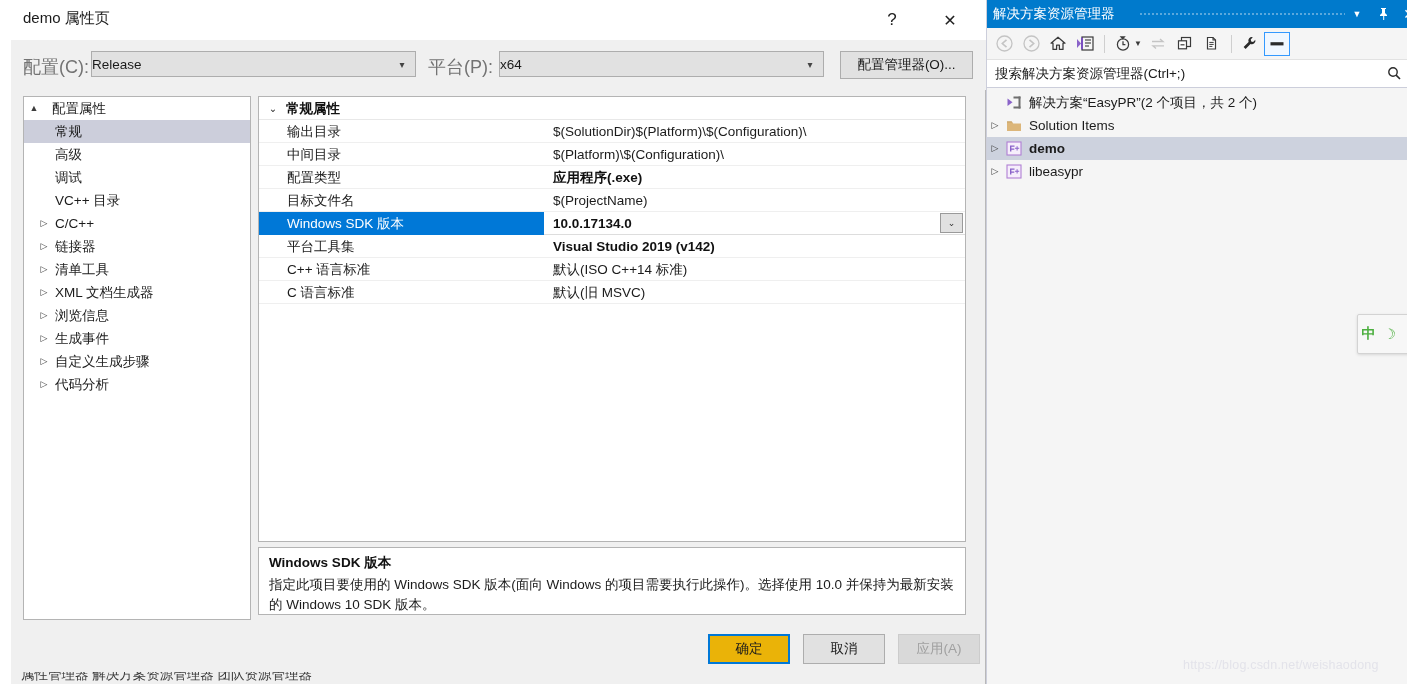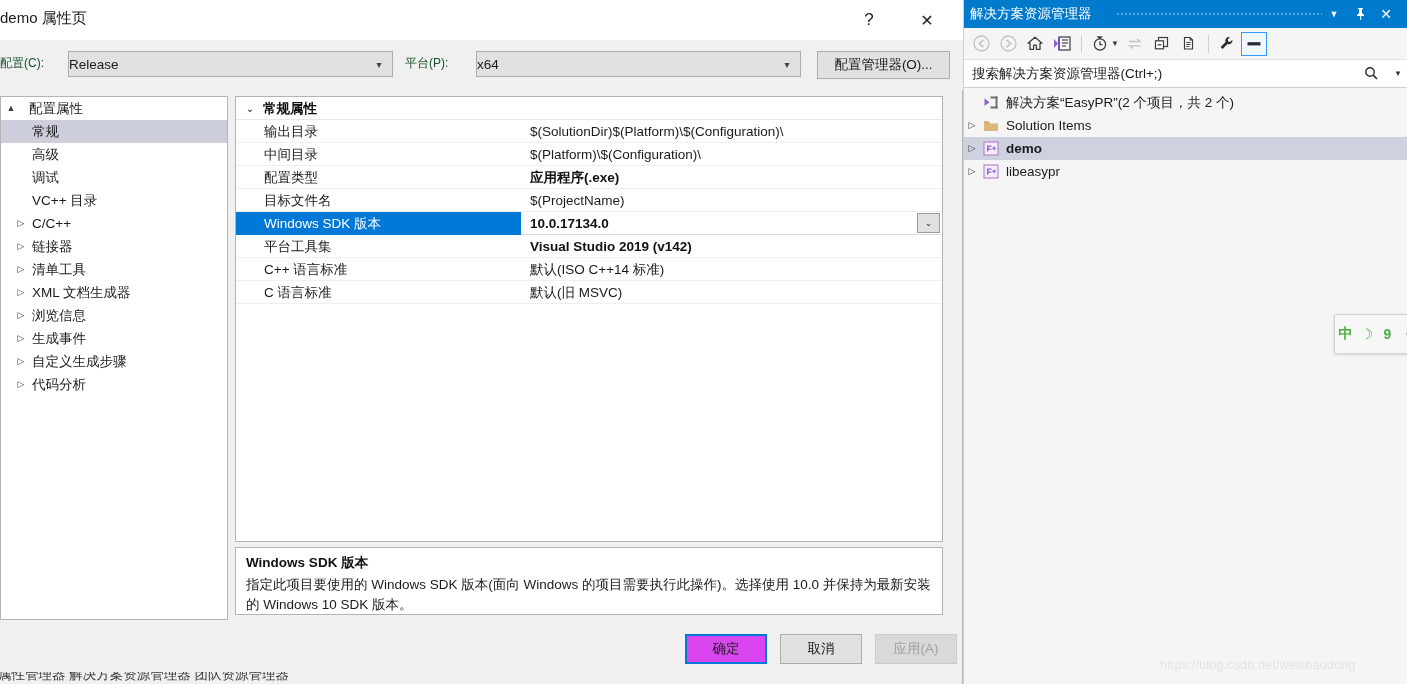--- a/index.html
+++ b/index.html
@@ -5,21 +5,21 @@
   * { box-sizing: border-box; }
   html, body {
     margin: 0; padding: 0;
     width: 1407px; height: 684px;
     overflow: hidden;
     font-family: "Liberation Sans", "DejaVu Sans", sans-serif;
     font-size: 13.5px;
     color: #1e1e1e;
     background: #ffffff;
   }
-  #root { position: relative; width: 1143px; height: 684px; }
+  #root { position: relative; width: 1143px; height: 684px; margin-left: 23px; }
 
   
   #dialog {
     position: absolute; left: -12px; top: 0;
     width: 975px; height: 684px;
     background: #f0f0f0;
     border-right: 1px solid #b8b8b8;
   }
   #dialog-titlebar {
     position: absolute; left: 0; top: 0; width: 975px; height: 40px;
@@ -32,21 +32,21 @@
   .tb-btn {
     position: absolute; top: 0; width: 46px; height: 40px;
     display: flex; align-items: center; justify-content: center;
     font-size: 17px; color: #222; cursor: default;
   }
   #btn-help { left: 858px; }
   #btn-close { left: 916px; font-size: 16px; }
 
   
   #config-row { position: absolute; left: 0; top: 40px; width: 975px; height: 50px; background:#f0f0f0; }
-  .lbl { position: absolute; font-size: 12px; color: #14532d; white-space: nowrap; }
+  .lbl { position: absolute; font-size: 18px; color: #737373; white-space: nowrap; }
   #lbl-config { left: 12px; top: 15px; }
   #lbl-platform { left: 417px; top: 15px; }
   .combo {
     position: absolute; height: 26px;
     background: #e1e1e1; border: 1px solid #adadad;
     display: flex; align-items: center;
   }
   .combo .cval { padding-left: 0; font-size: 13.5px; color:#1b1b1b; flex:1; white-space: nowrap; overflow:hidden; }
   .combo .carrow {
     width: 26px; height: 100%;
@@ -137,21 +137,21 @@
   #desc-title { font-weight: bold; font-size: 13.5px; color:#111; }
   #desc-body { margin-top: 3px; font-size: 13.5px; color:#1b1b1b; line-height: 20px; }
 
   
   .dbtn {
     position: absolute; top: 634px; width: 82px; height: 30px;
     display:flex; align-items:center; justify-content:center;
     font-size: 13.5px; background:#e1e1e1; border:1px solid #adadad; color:#1b1b1b;
     white-space: nowrap;
   }
-  #btn-ok { left: 697px; background:#d946ef; border:2px solid #0078d7;text-align:center; }
+  #btn-ok { left: 697px; background:#eab308; border:2px solid #0078d7;text-align:center; }
   #btn-cancel { left: 792px; }
   #btn-apply { left: 887px; background:#d9d9d9; border:1px solid #cccccc; color:#a0a0a0; }
 
   
   #bottom-strip {
     position: absolute; left: 0; top: 672px; width: 963px; height: 12px;
     overflow: hidden; background: #f0f0f0;
   }
   #bottom-strip .bs-text {
     position: absolute; left: 10px; top: -6px;

